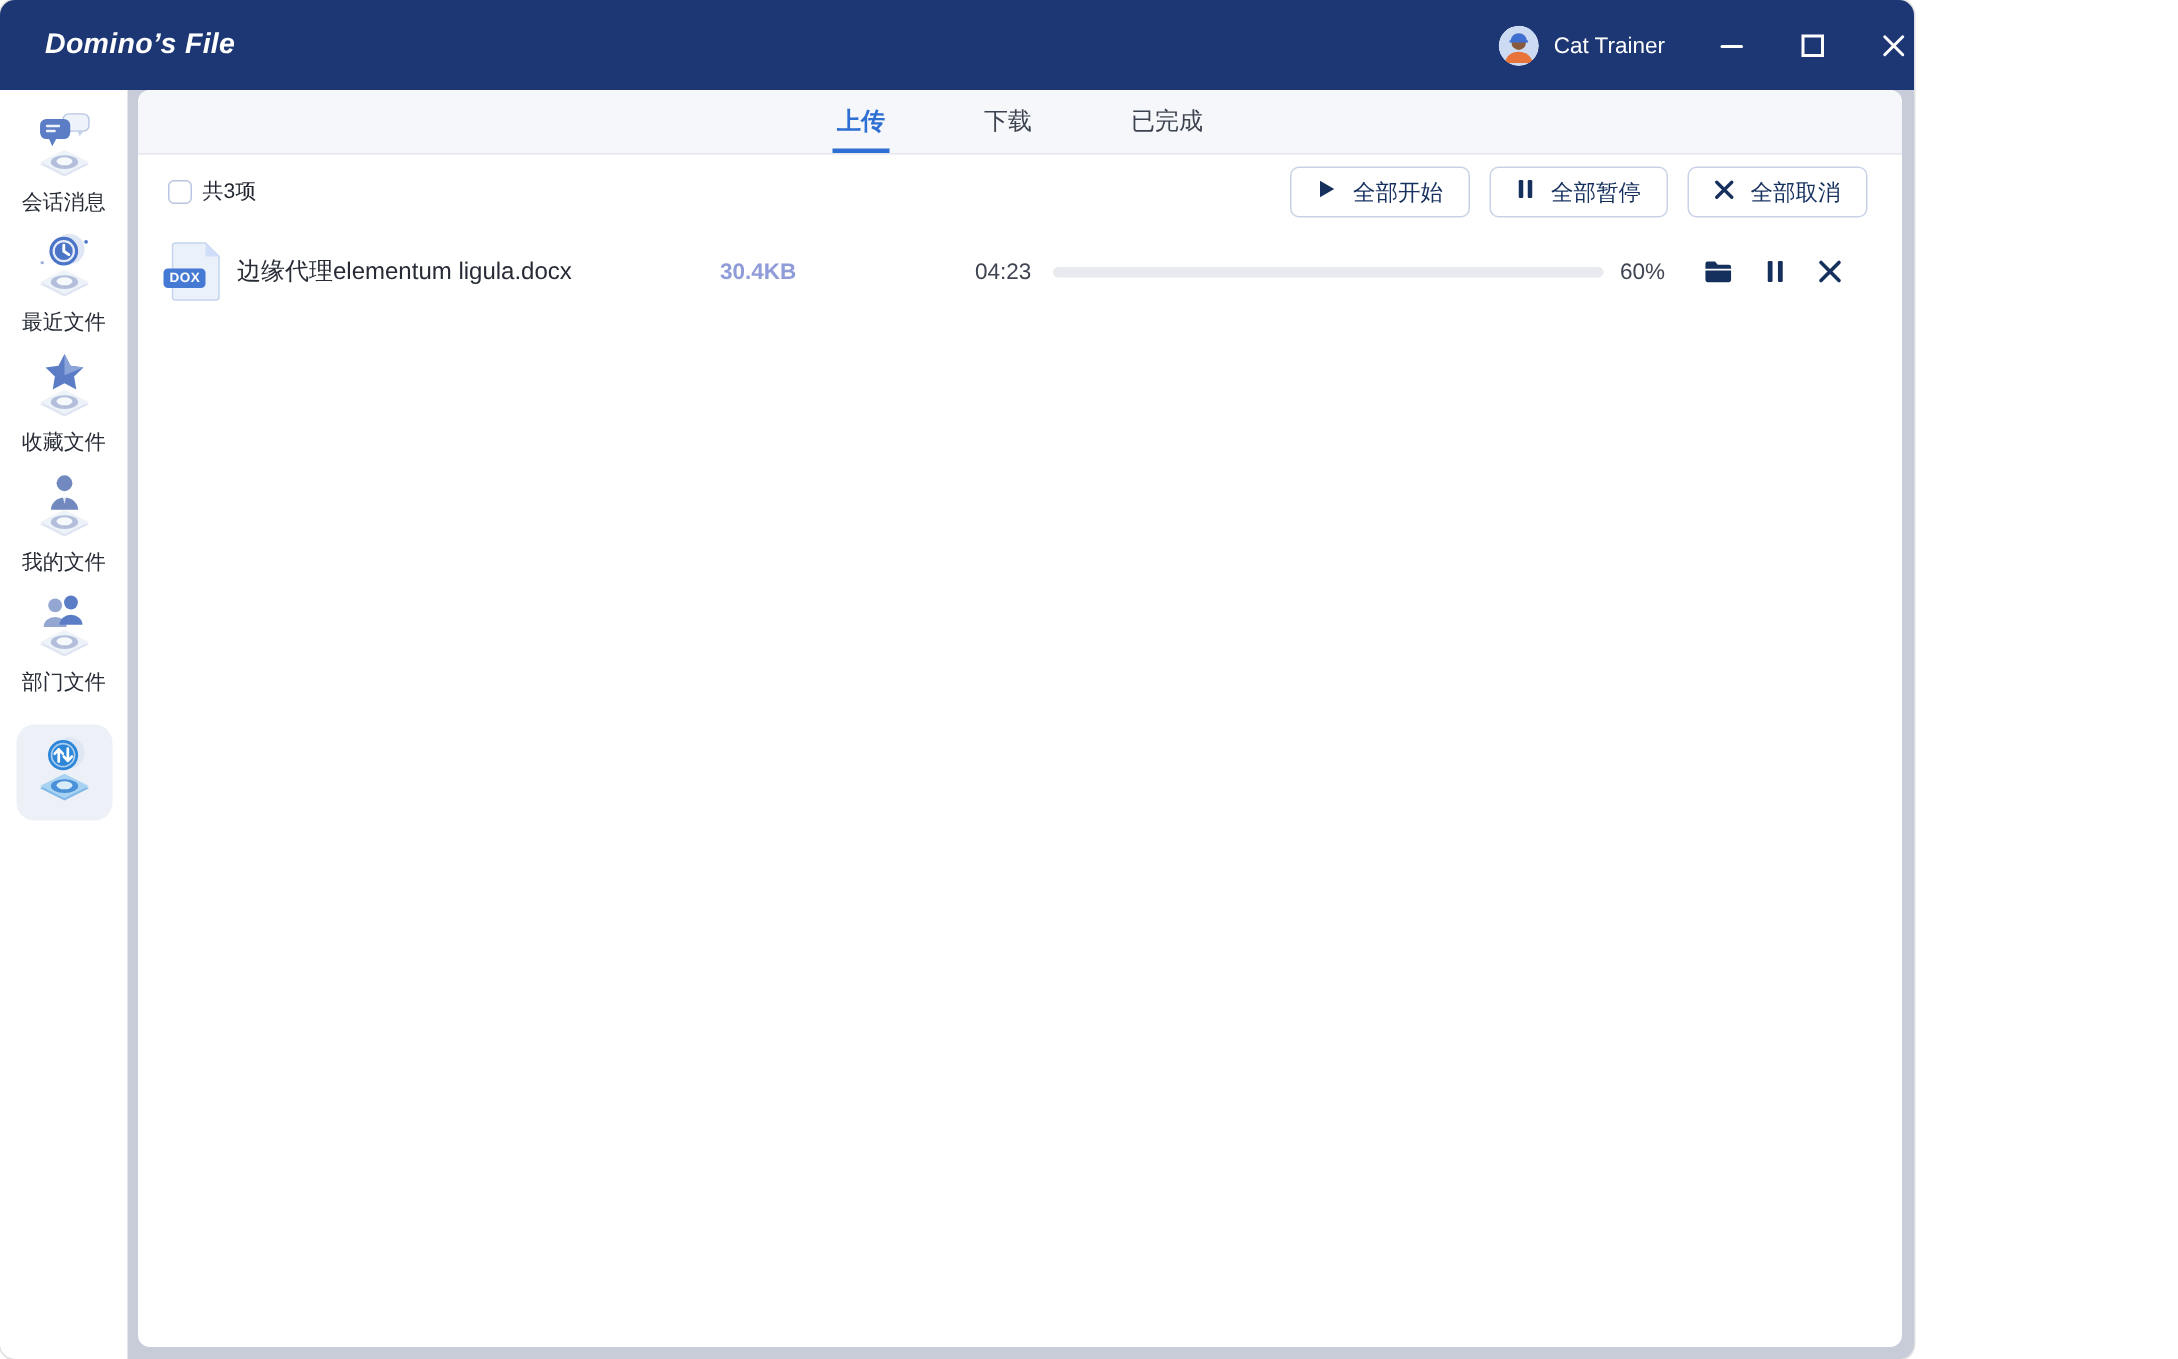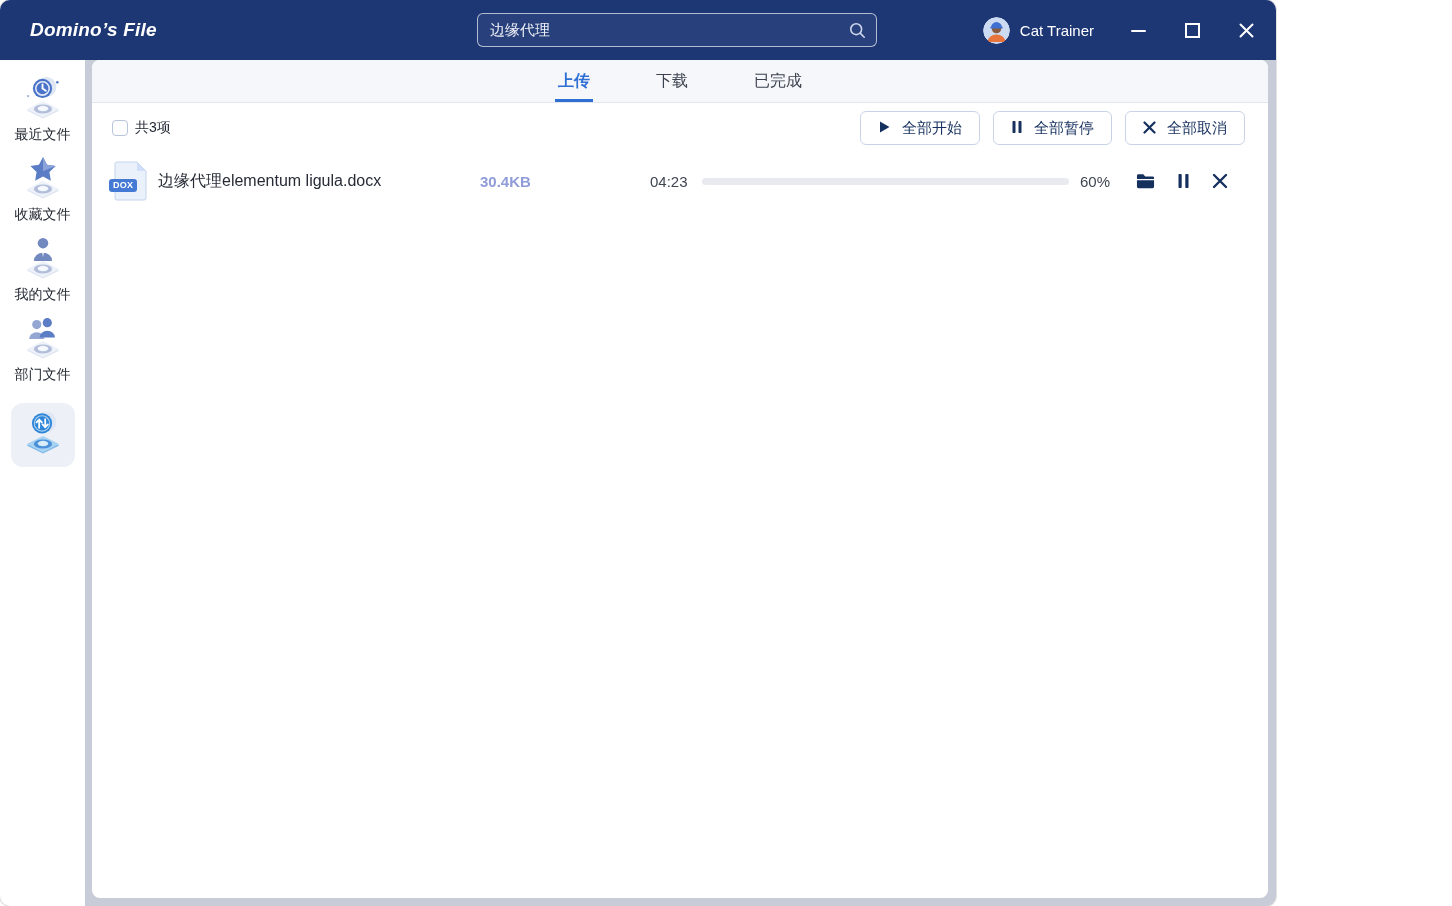--- a/index.html
+++ b/index.html
@@ -13,21 +13,21 @@
   .topbar { flex:0 0 60px; height:60px; background:var(--topbar,#1d3674);
             display:flex; align-items:center; position:relative; }
   .app-title { color:#fff; font-size:19px; font-weight:bold; font-style:italic;
                margin-left:30px; letter-spacing:.2px; white-space:nowrap; }
   .search-box { position:absolute; left:477px; top:13px; width:400px; height:34px;
                 border:1px solid rgba(255,255,255,.65); border-radius:6px;
                 background:rgba(255,255,255,.05); display:flex; align-items:center; }
   .search-input { flex:1; min-width:0; background:transparent; border:none; outline:none;
                   color:#eef1f8; font-size:15px; padding:0 8px 0 12px; font-family:inherit; }
   .search-icon { margin-right:10px; display:flex; flex:0 0 auto; }
-  .top-right { margin-left:auto; display:flex; align-items:center; padding-right:20px; }
+  .top-right { margin-left:auto; display:flex; align-items:center; padding-right:4px; }
   .avatar { width:27px; height:27px; border-radius:50%; overflow:hidden; flex:0 0 27px; }
   .user-name { color:#fff; font-size:15px; margin-left:10px; white-space:nowrap; }
   .win-btn { width:20px; height:20px; display:flex; align-items:center; justify-content:center;
              margin-left:34px; cursor:pointer; }
 
   
   .body-row { flex:1; display:flex; min-height:0; }
   .sidebar { flex:0 0 85px; width:85px; background:#fff; padding-top:9px; }
   .side-item { height:80px; display:flex; flex-direction:column; align-items:center;
                justify-content:center; cursor:pointer; }
@@ -77,29 +77,20 @@
   .row-actions > span { display:flex; cursor:pointer; }
 </style>
 </head>
 <body>
 
 <div class="window">
 
   <header class="topbar">
     <div class="app-title">Domino’s File</div>
 
-    <div class="search-box">
-      <input class="search-input" type="text" value="边缘代理" style="">
-      <span class="search-icon">
-        <svg width="17" height="17" viewBox="0 0 17 17">
-          <circle cx="7.2" cy="7.2" r="5.4" fill="none" stroke="#cdd5ea" stroke-width="1.6"></circle>
-          <path d="M11.4 11.4 L15.2 15.2" stroke="#cdd5ea" stroke-width="1.6" stroke-linecap="round"></path>
-        </svg>
-      </span>
-    </div>
 
     <div class="top-right">
       <span class="avatar">
         <svg width="27" height="27" viewBox="0 0 27 27">
           <defs>
               <clipPath id="avclip">
                 <circle cx="13.5" cy="13.5" r="13.5"></circle>
               </clipPath>
             </defs>
           <g clip-path="url(#avclip)">
@@ -128,20 +119,37 @@
             <path d="M2.5 2.5 L14.5 14.5 M14.5 2.5 L2.5 14.5" stroke="#fff" stroke-width="2" stroke-linecap="round"></path>
           </svg>
       </span>
     </div>
   </header>
 
   <div class="body-row">
 
     <aside class="sidebar">
 
+      <div class="side-item">
+        <span>
+          <svg width="46" height="46" viewBox="0 0 48 48">
+            <path d="M24 28.5 L41 37 L24 45.5 L7 37 Z" fill="#dde4f1"></path>
+            <path d="M24 27 L41 35.5 L24 44 L7 35.5 Z" fill="#eef2f9"></path>
+            <ellipse cx="24" cy="35.5" rx="9.5" ry="4.8" fill="#b3bfda"></ellipse>
+            <ellipse cx="24" cy="35" rx="5.5" ry="2.8" fill="#f5f8fc"></ellipse>
+            <rect x="23" y="2" width="18" height="12" rx="4" fill="#eef2fa" stroke="#b9c6e2"></rect>
+            <path d="M33 13.5 l1.5 4 l3-4 z" fill="#c7d2ea"></path>
+            <rect x="7" y="5.5" width="21" height="14" rx="4.5" fill="#5b7dc6"></rect>
+            <path d="M13 19 l2.5 5.5 l3-5.5 z" fill="#5b7dc6"></path>
+            <rect x="11" y="9.5" width="10" height="1.8" rx="0.9" fill="#fff" opacity="0.9"></rect>
+            <rect x="11" y="13" width="7" height="1.8" rx="0.9" fill="#fff" opacity="0.9"></rect>
+          </svg>
+        </span>
+        <span class="side-label">会话消息</span>
+      </div>
 
       <div class="side-item">
         <span>
           <svg width="46" height="46" viewBox="0 0 48 48">
             <path d="M24 28.5 L41 37 L24 45.5 L7 37 Z" fill="#dde4f1"></path>
             <path d="M24 27 L41 35.5 L24 44 L7 35.5 Z" fill="#eef2f9"></path>
             <ellipse cx="24" cy="35.5" rx="9.5" ry="4.8" fill="#b3bfda"></ellipse>
             <ellipse cx="24" cy="35" rx="5.5" ry="2.8" fill="#f5f8fc"></ellipse>
             <circle cx="27.5" cy="12.5" r="10.5" fill="#dfe7f5"></circle>
             <circle cx="23.5" cy="14" r="10" fill="#4a74c8"></circle>

